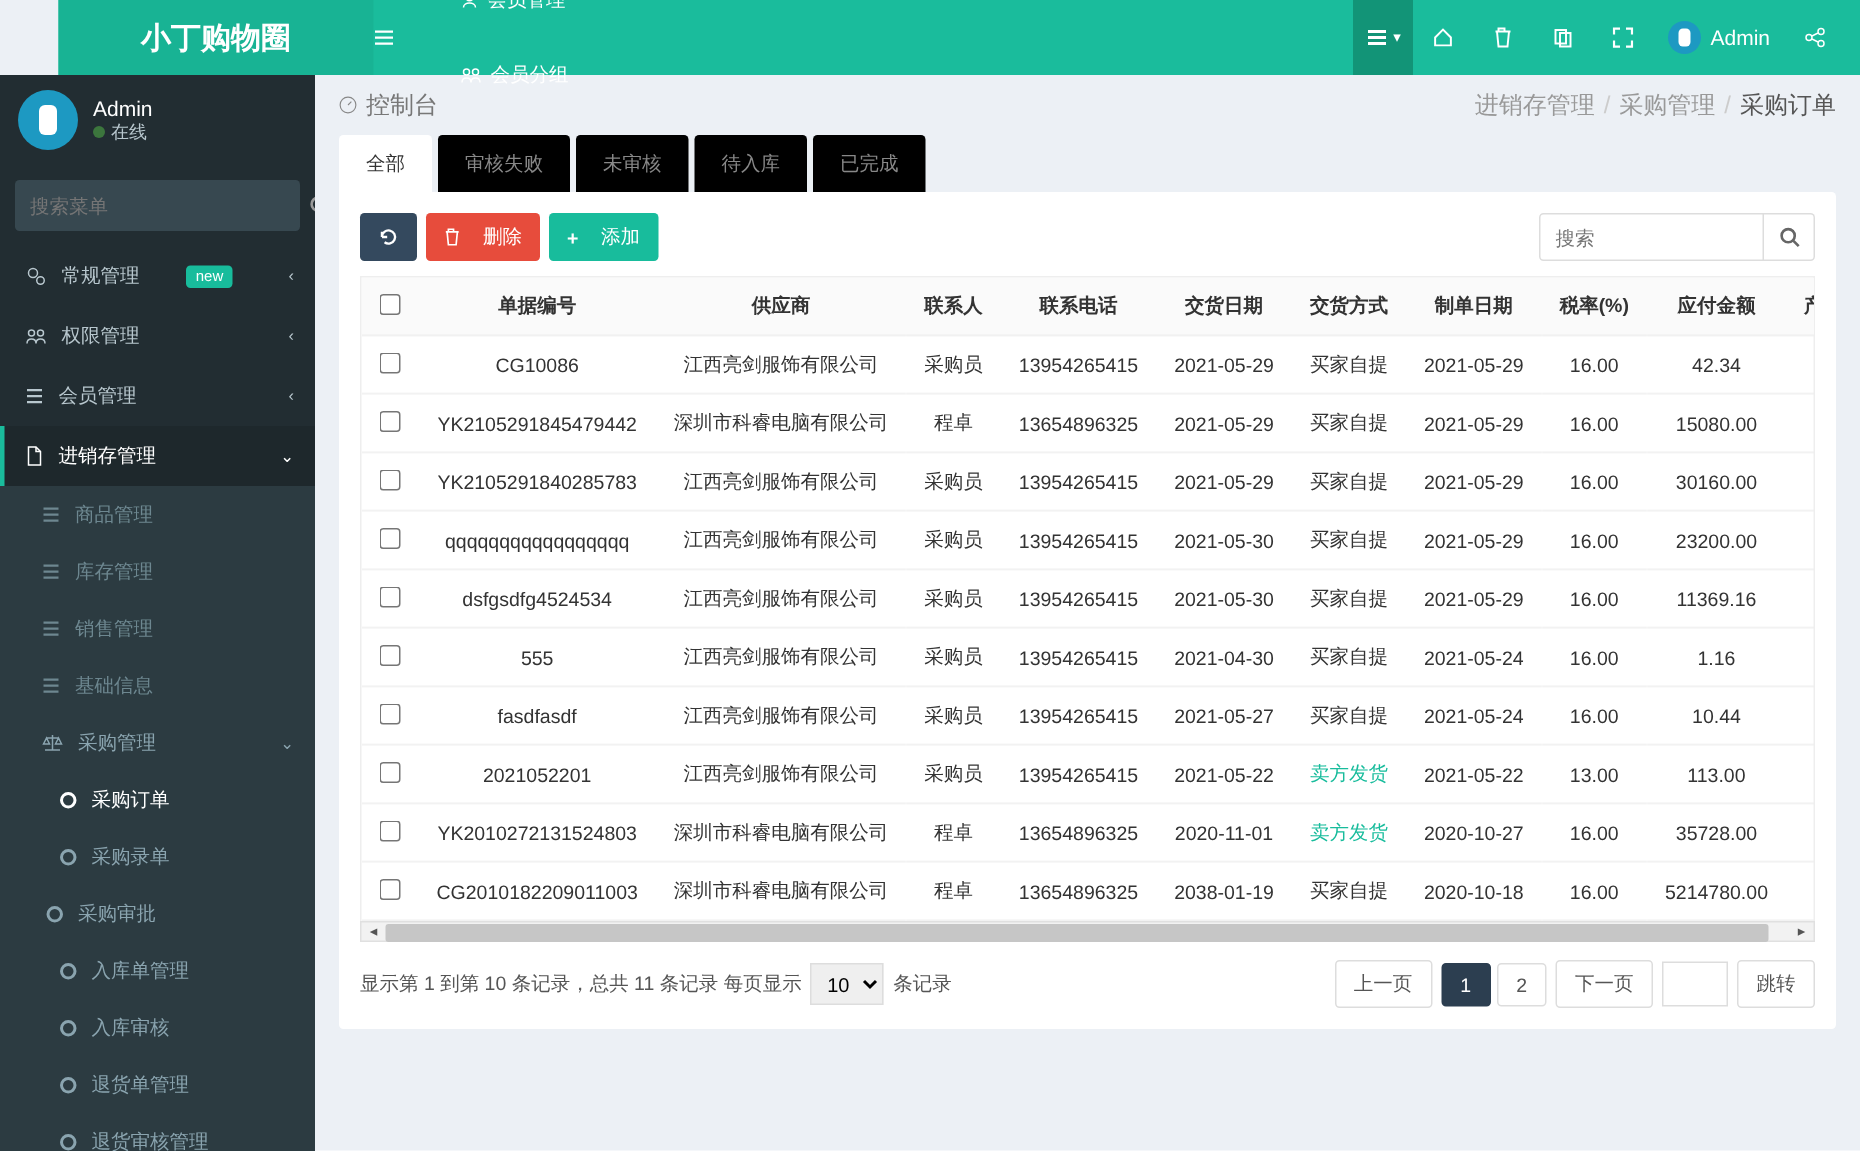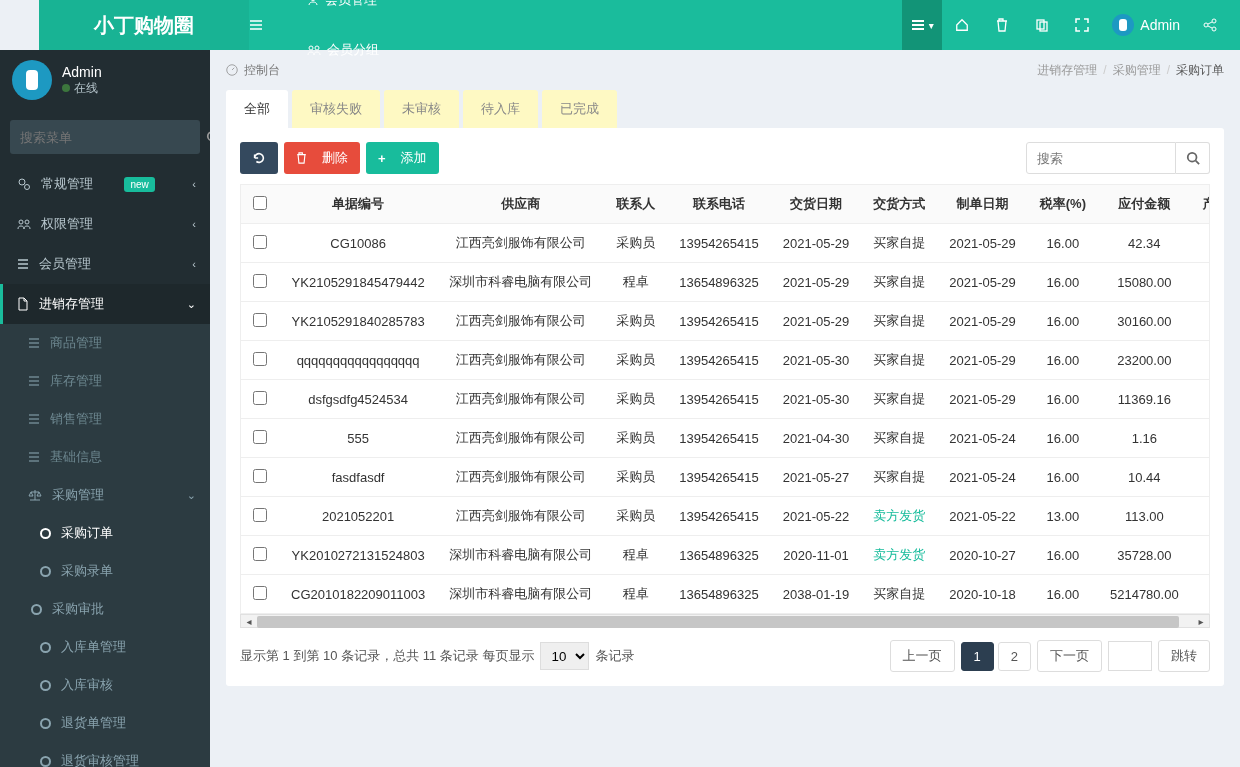--- a/index.html
+++ b/index.html
@@ -33,29 +33,29 @@
 .sidemenu .mi.active { background: #1e282c; color: #fff; border-left-color: #1abc9c; }
 .sidemenu .mi .caret { margin-left: auto; font-size: 11px; }
 .sidemenu .mi .badge { margin-left: auto; background: #18bc9c; color:#fff; font-size:10px; padding:2px 6px; border-radius:3px; margin-right:6px;}
 .sidemenu .sub { background: #2c3b41; }
 .sidemenu .sub .si { display: flex; align-items: center; height: 38px; padding: 0 14px 0 28px; cursor: pointer; gap: 10px; font-size: 13px; color:#8aa4af;}
 .sidemenu .sub .si.dim { color:#6d8790; }
 .sidemenu .sub .si .ring { width: 11px; height: 11px; border: 2px solid currentColor; border-radius: 50%; display:inline-block;}
 .sidemenu .sub .si.active { color:#fff; }
 
 .content { flex: 1; overflow: auto; }
-.crumb-bar { height: 40px; display: flex; align-items: center; padding: 0 16px; color: #777; font-size: 12px; }
+.crumb-bar { height: 40px; display: flex; align-items: center; padding: 0 16px; color: #777; font-size: 16px; }
 .crumb-bar .left { display:flex; align-items:center; gap:6px;}
 .crumb-bar .right { margin-left: auto; color: #999; }
 .crumb-bar .right .sep { margin: 0 6px; color:#ccc;}
 .crumb-bar .right .cur { color:#555;}
 
 .box { margin: 0 16px 16px; }
 .tabs { display: flex; gap: 4px; }
-.tabs .tab { padding: 10px 18px; background: #fef9c3; color: #888; cursor: pointer; font-size: 13px; border-radius: 3px 3px 0 0; }
+.tabs .tab { padding: 10px 18px; background: #000000; color: #888; cursor: pointer; font-size: 13px; border-radius: 3px 3px 0 0; }
 .tabs .tab.active { background: #fff; color: #333; }
 
 .panel { background: #fff; padding: 14px; border-radius: 0 3px 3px 3px; }
 .toolbar { display: flex; align-items: center; gap: 6px; margin-bottom: 10px; }
 .btn { display: inline-flex; align-items: center; gap: 15px; height: 32px; padding: 0 12px; border-radius: 3px; font-size: 13px; cursor: pointer; color: #fff; border:none;}
 .btn.dark { background: #34495e; }
 .btn.red { background: #e74c3c; }
 .btn.green { background: #18bc9c; }
 .toolbar .spacer { flex: 1; }
 .searchgroup { display: flex; }

